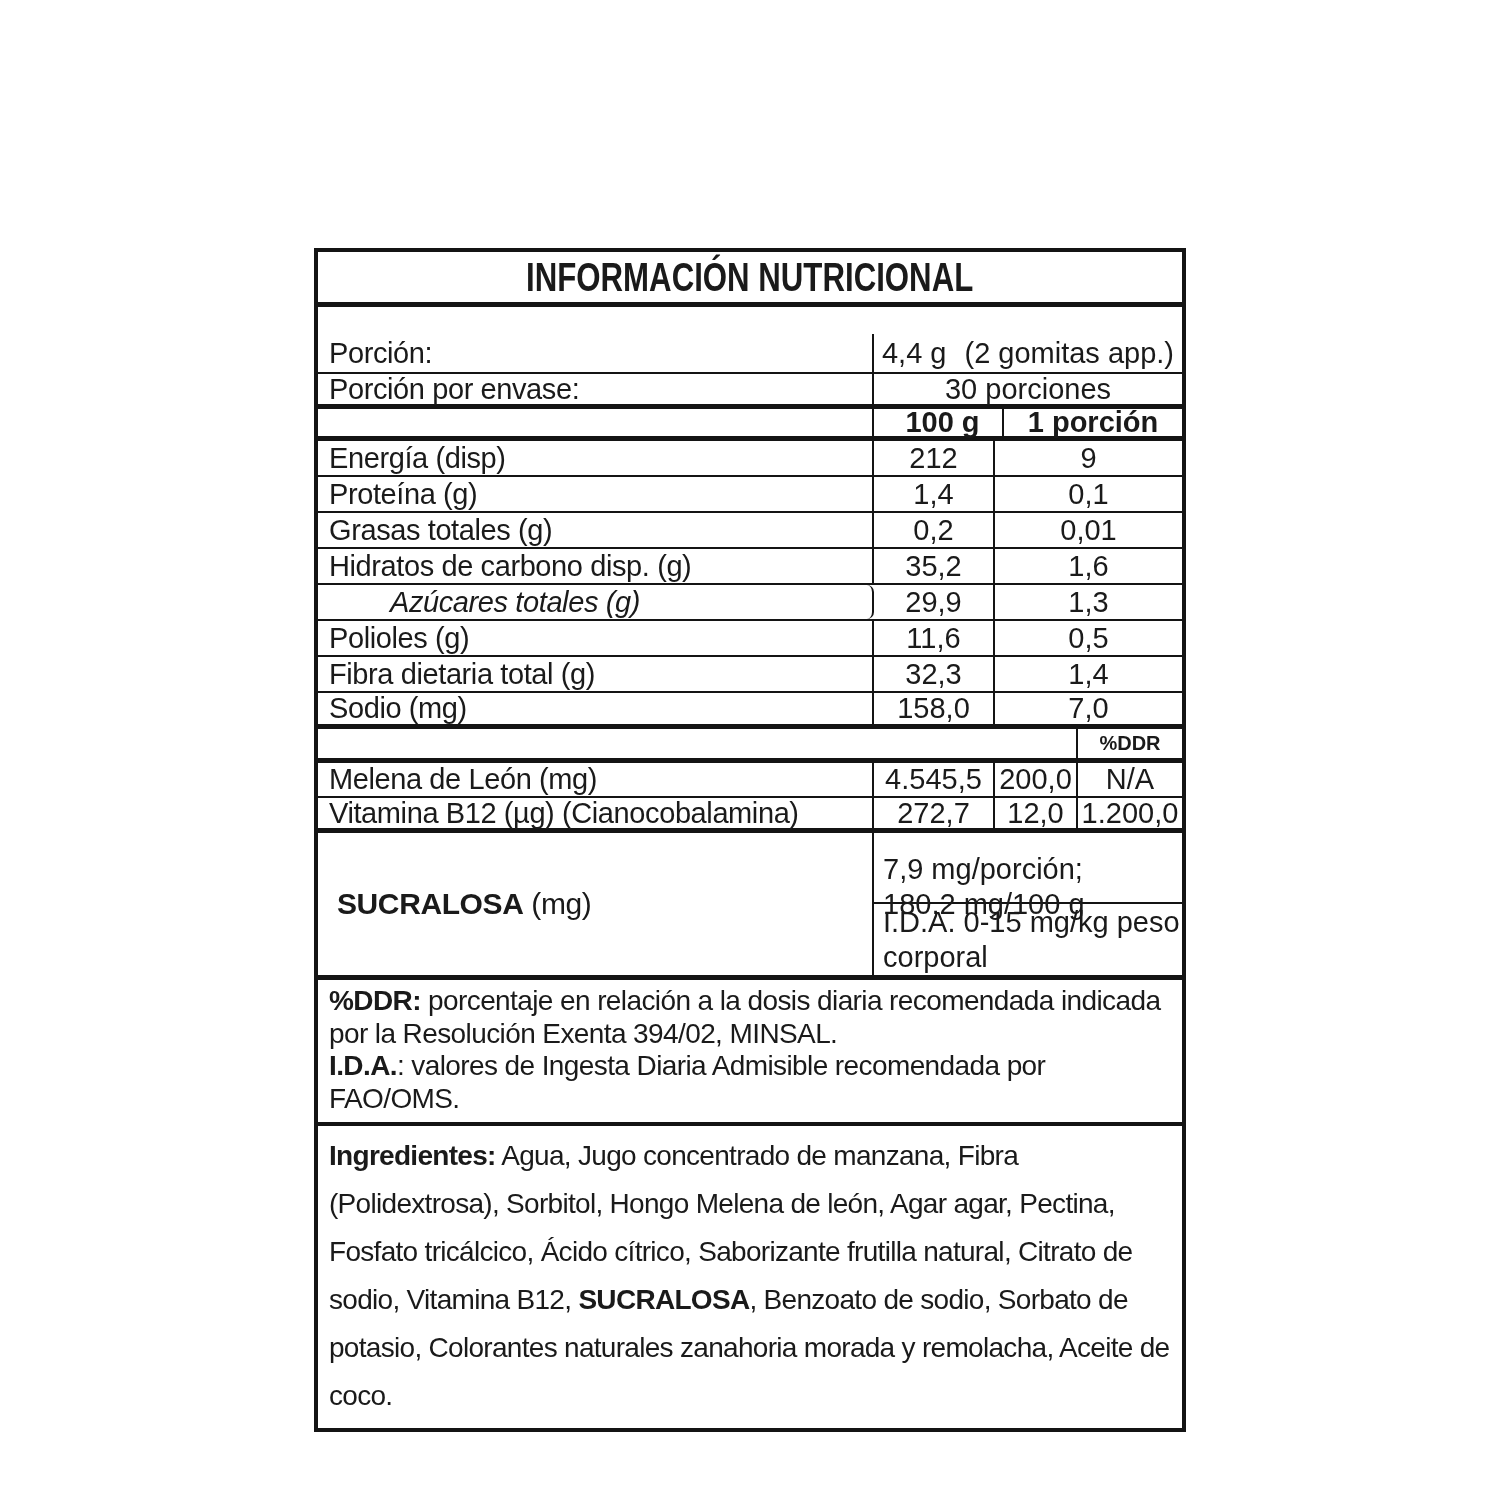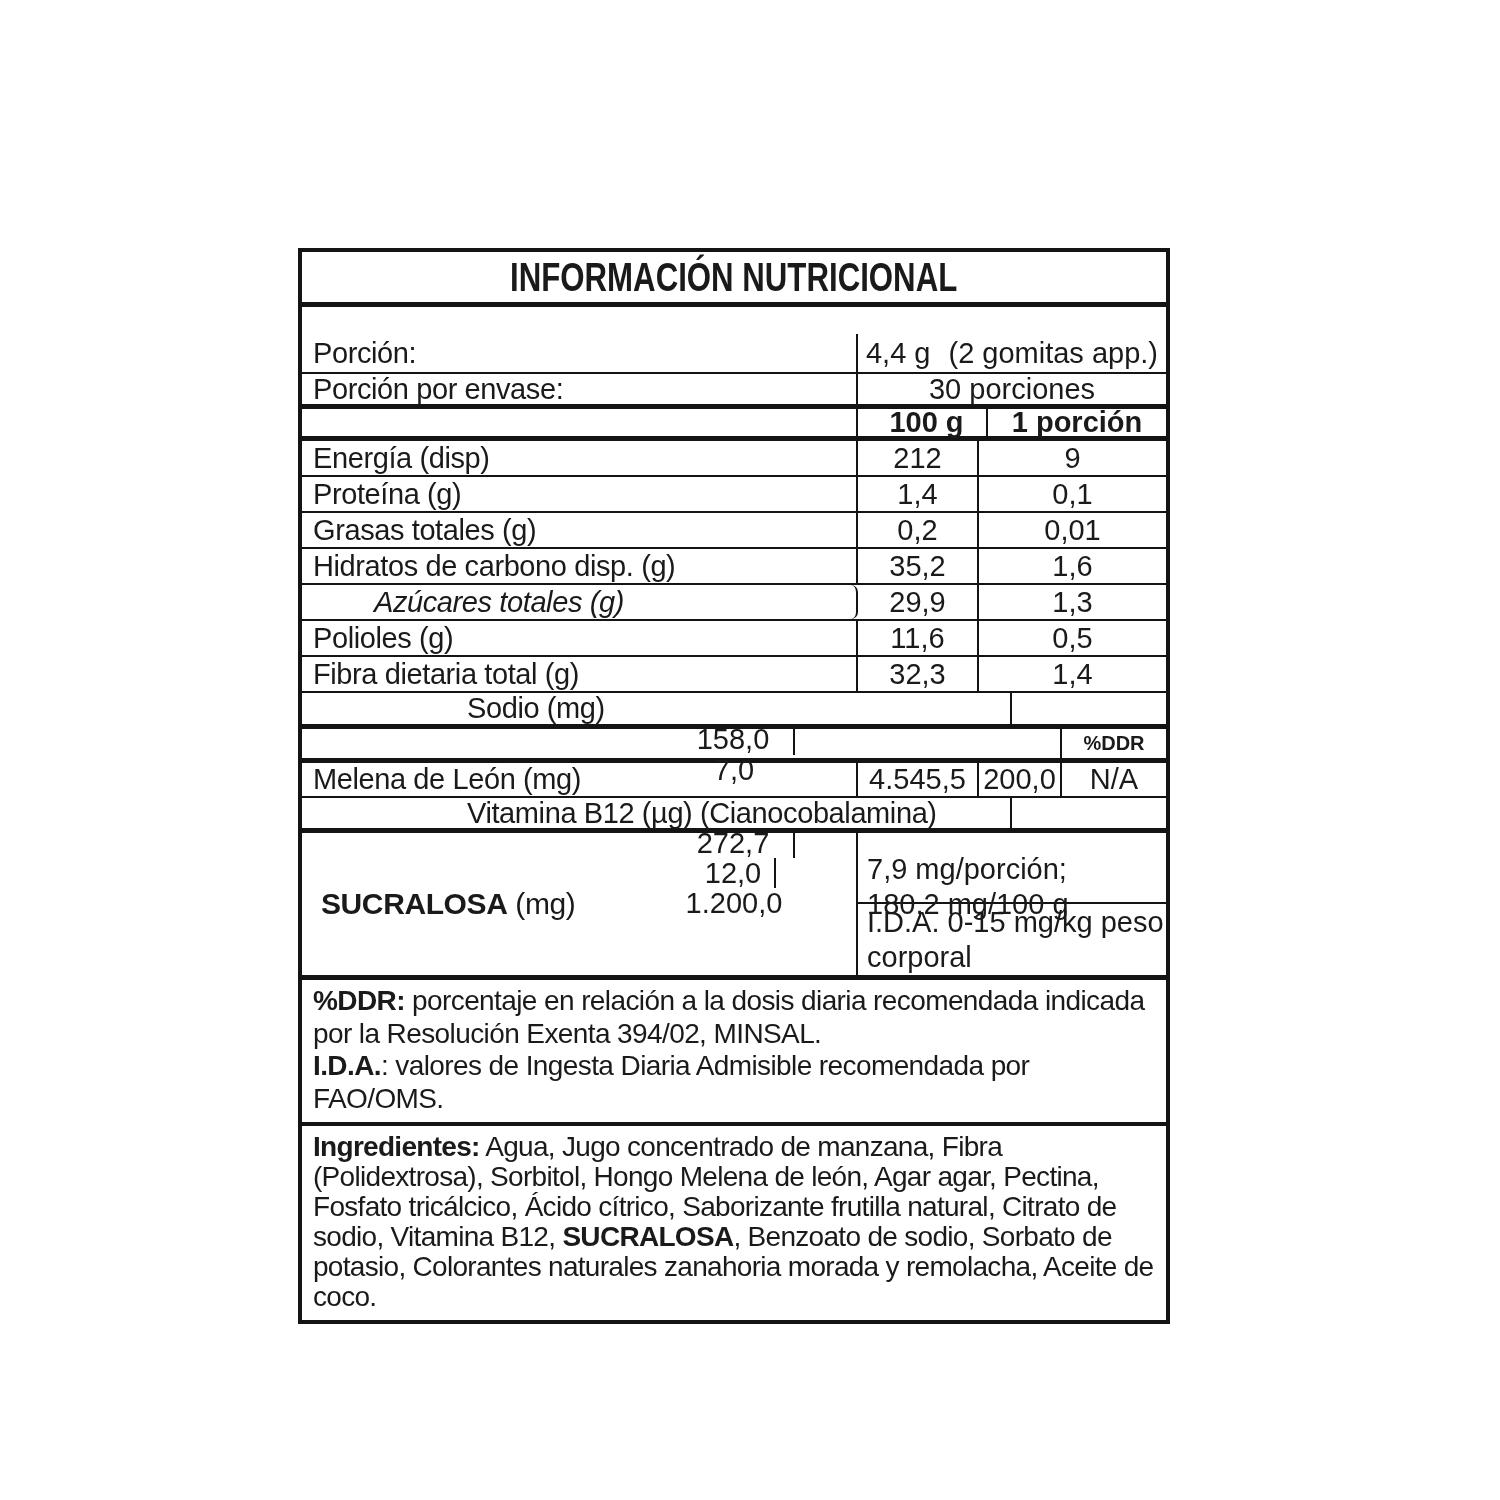--- a/index.html
+++ b/index.html
@@ -5,29 +5,29 @@
   html,body{margin:0;padding:0;}
   body{
     width:1500px;height:1500px;
     background:#ffffff;
     font-family:"Liberation Sans", sans-serif;
     color:#1a1a1a;
     position:relative;
   }
   .nt{
     position:absolute;
-    left:298px; top:248px;
+    left:314px; top:248px;
     width:872px;
     border:4px solid #141414;
     box-sizing:border-box;
     background:#ffffff;
   }
   .nt *{box-sizing:border-box;}
   .row{display:flex;align-items:center;border-bottom:2px solid #141414;}
-  .row.bb5{border-bottom-width:5px;flex-direction:column;}
+  .row.bb5{border-bottom-width:5px;}
 
   .r-title{height:55px;justify-content:center;border-bottom-width:5px;}
   .title-text{
     font-weight:bold;font-size:40px;letter-spacing:0;
     transform:scaleX(0.78);transform-origin:center;
     white-space:nowrap;
   }
 
   .cell{height:100%;display:flex;align-items:center;}
   .lab{width:556px;border-right:2px solid #141414;padding-left:11px;
@@ -61,21 +61,21 @@
            padding-left:19px;font-size:30px;letter-spacing:-0.4px;}
   .suc-right{flex:1;display:flex;flex-direction:column;}
   .suc-dose{height:71px;border-bottom:2px solid #141414;padding:19px 0 0 9px;
             font-size:29px;line-height:35px;}
   .suc-ida{flex:1;padding:1px 0 0 9px;font-size:29px;line-height:35px;}
 
   .txtblock{display:block;border-bottom:4px solid #141414;
             padding:5px 10px 7px 11px;font-size:28px;line-height:32.5px;
             letter-spacing:-0.6px;min-height:99px;}
   .ingblock{display:block;border-bottom:none;
-            padding:6px 10px 8px 11px;font-size:28px;line-height:30px;
+            padding:6px 10px 8px 11px;font-size:28px;line-height:48px;
             letter-spacing:-0.7px;min-height:176px;}
   b{font-weight:bold;}
 </style>
 </head>
 <body>
 
 <div class="nt">
 
   <div class="row r-title">
     <span class="title-text">INFORMACIÓN NUTRICIONAL</span>

